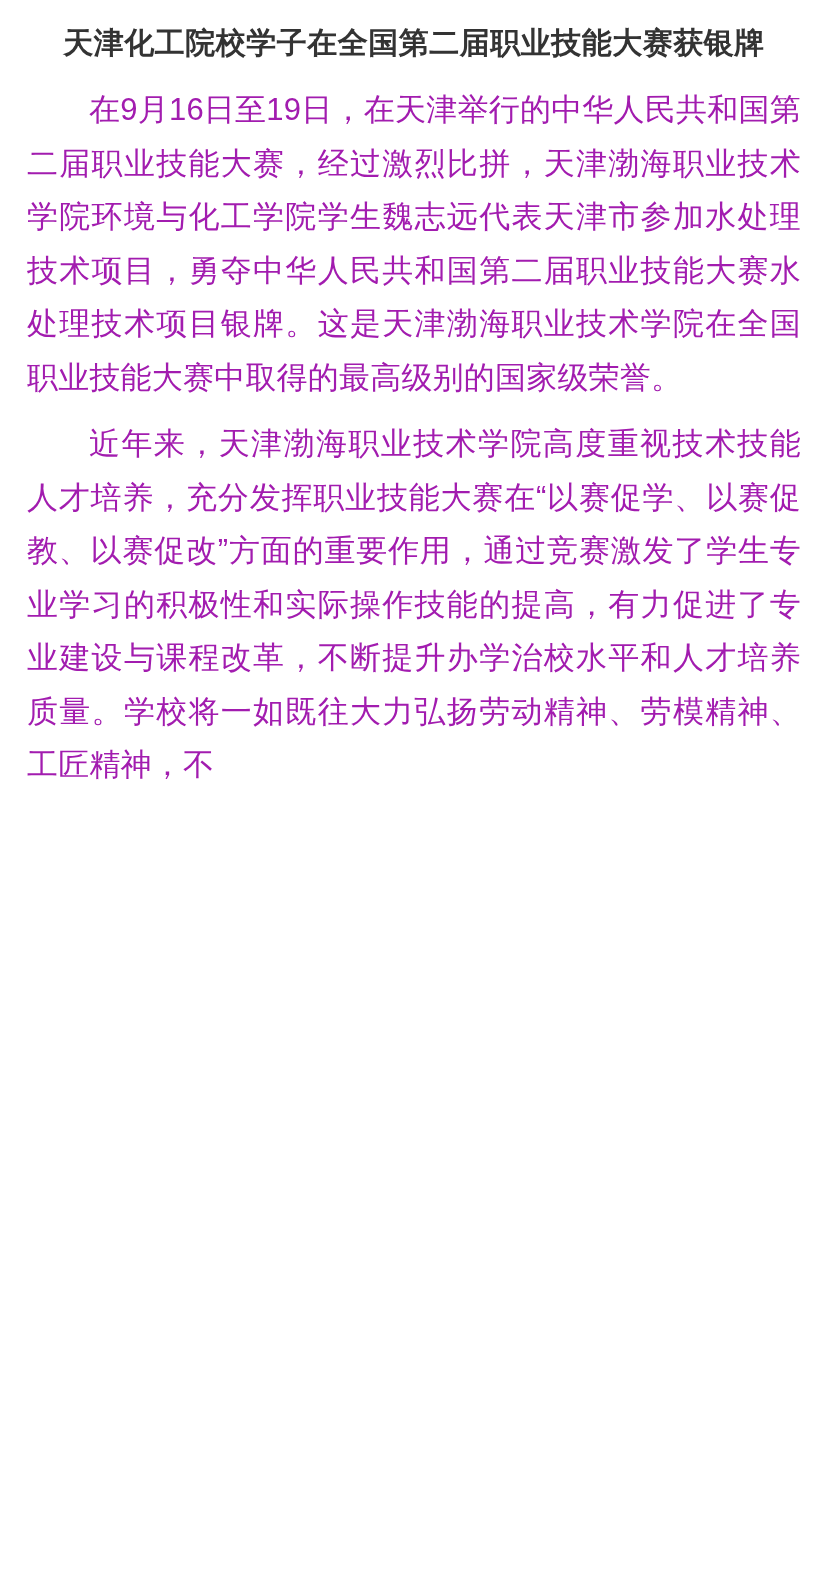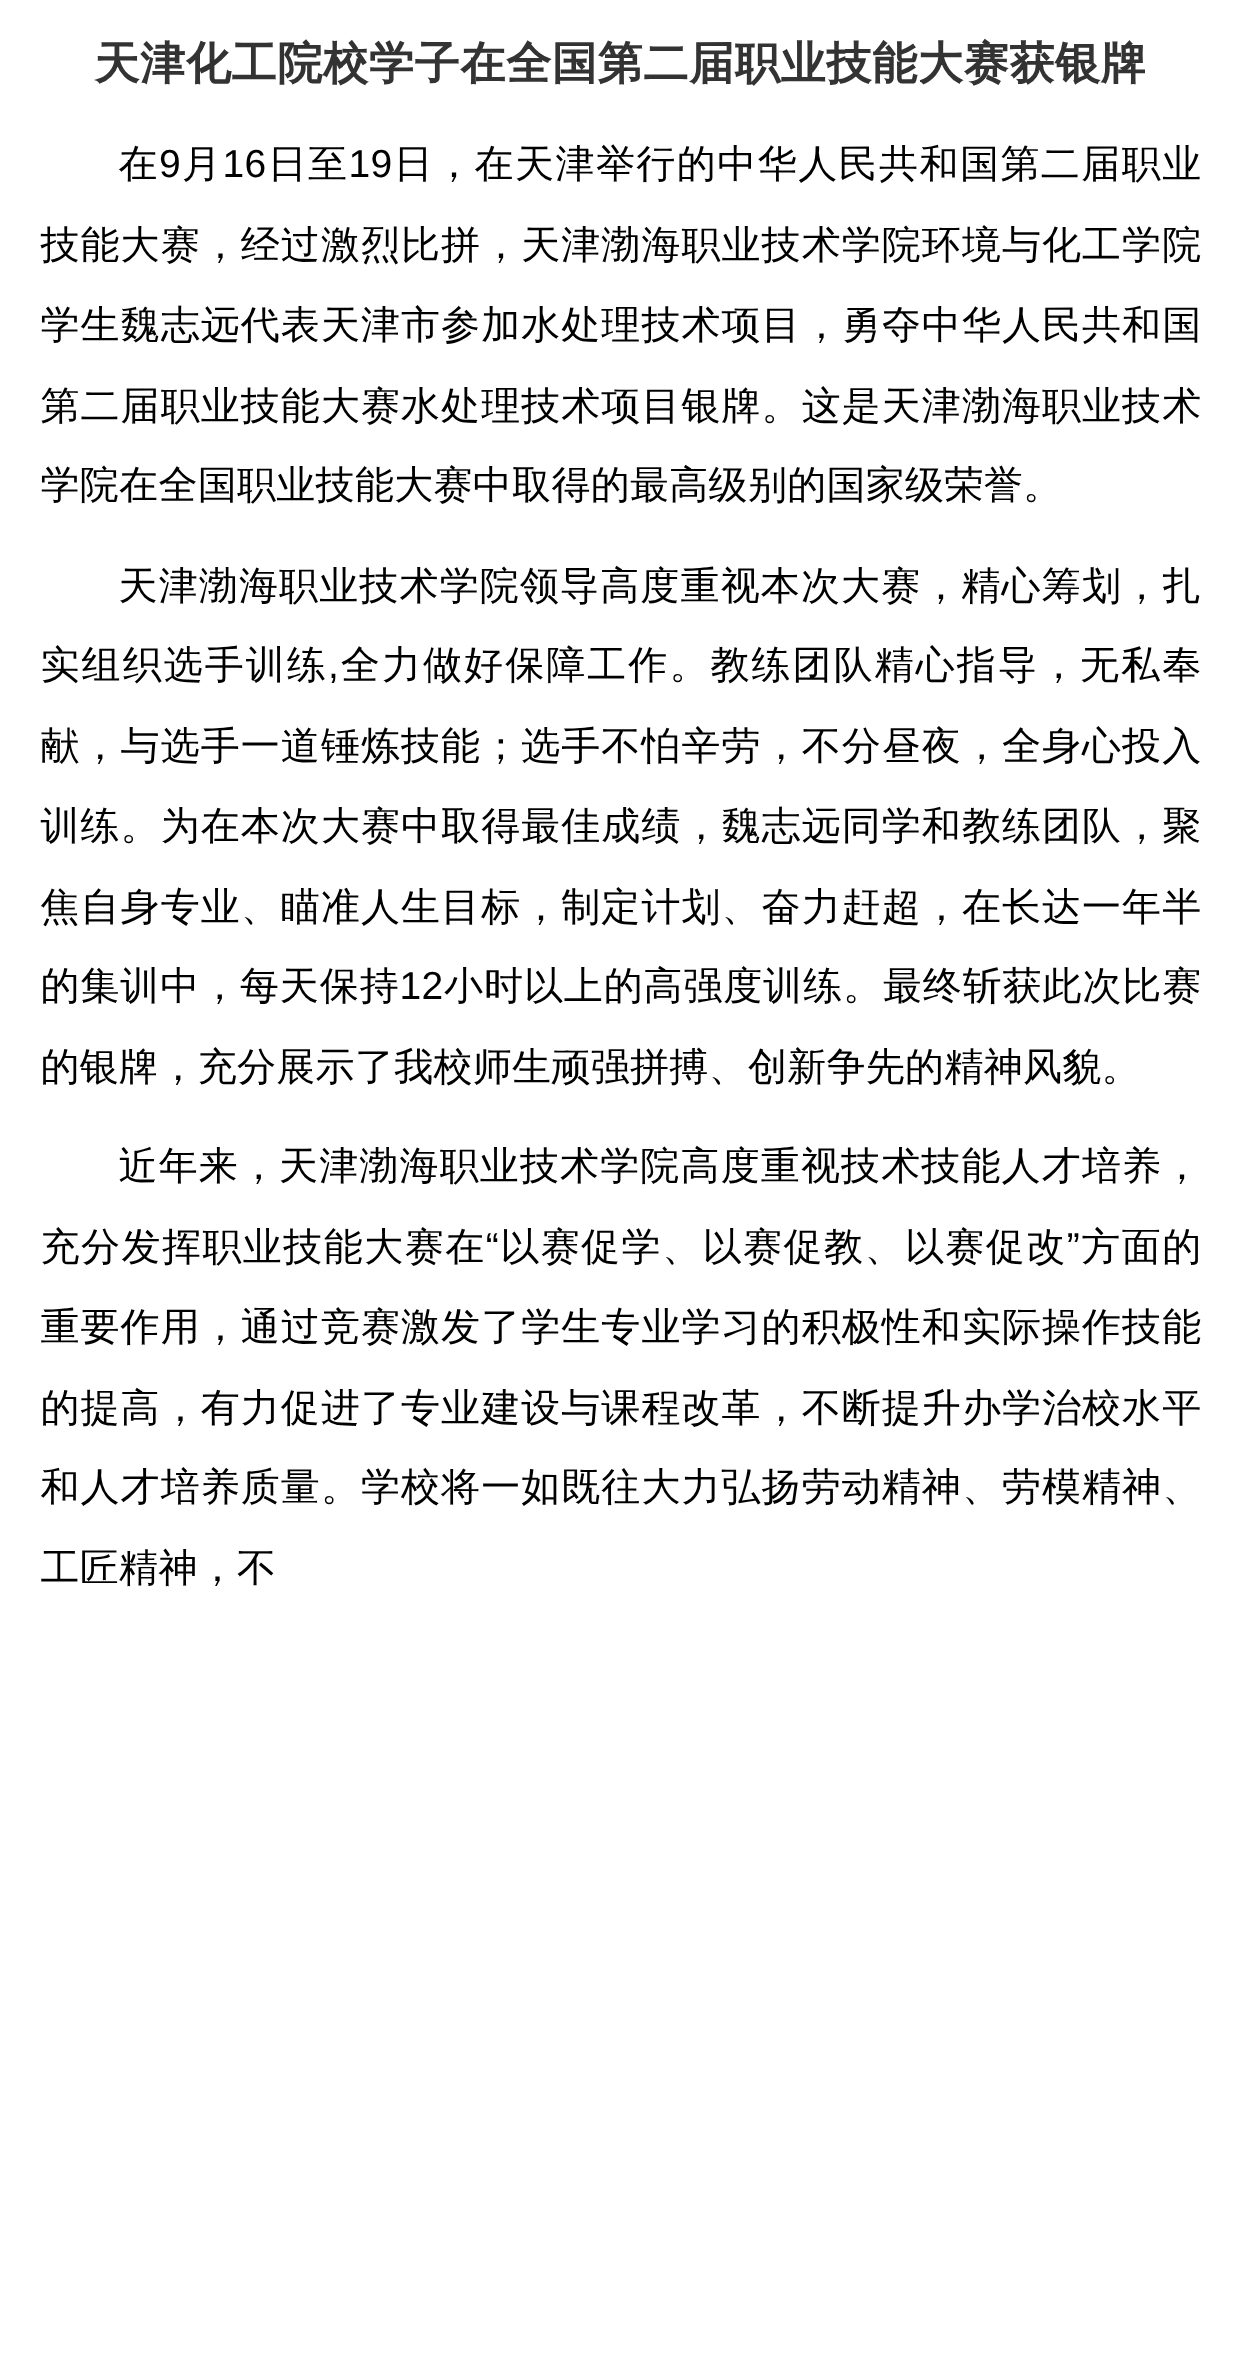--- a/index.html
+++ b/index.html
@@ -21,34 +21,33 @@
     margin: 0 0 4px 0;
     font-size: 30px;
     font-weight: 700;
     line-height: 54px;
     text-align: center;
     color: #333333;
     letter-spacing: 0.5px;
   }
   .article-paragraph {
     margin: 13px 0 0 0;
-    font-size: 26px;
+    font-size: 31px;
     line-height: 53.5px;
     text-align: justify;
     text-indent: 2em;
-    color: #000000;
+    color: #a21caf;
     letter-spacing: 0.2px;
     word-break: break-all;
   }
 </style>
 </head>
 <body>
 
 <div class="page">
   <h1 class="article-title">天津化工院校学子在全国第二届职业技能大赛获银牌</h1>
 
   <p class="article-paragraph">在9月16日至19日，在天津举行的中华人民共和国第二届职业技能大赛，经过激烈比拼，天津渤海职业技术学院环境与化工学院学生魏志远代表天津市参加水处理技术项目，勇夺中华人民共和国第二届职业技能大赛水处理技术项目银牌。这是天津渤海职业技术学院在全国职业技能大赛中取得的最高级别的国家级荣誉。</p>
 
-  <p class="article-paragraph">天津渤海职业技术学院领导高度重视本次大赛，精心筹划，扎实组织选手训练,全力做好保障工作。教练团队精心指导，无私奉献，与选手一道锤炼技能；选手不怕辛劳，不分昼夜，全身心投入训练。为在本次大赛中取得最佳成绩，魏志远同学和教练团队，聚焦自身专业、瞄准人生目标，制定计划、奋力赶超，在长达一年半的集训中，每天保持12小时以上的高强度训练。最终斩获此次比赛的银牌，充分展示了我校师生顽强拼搏、创新争先的精神风貌。</p>
 
 
   <p class="article-paragraph">近年来，天津渤海职业技术学院高度重视技术技能人才培养，充分发挥职业技能大赛在“以赛促学、以赛促教、以赛促改”方面的重要作用，通过竞赛激发了学生专业学习的积极性和实际操作技能的提高，有力促进了专业建设与课程改革，不断提升办学治校水平和人才培养质量。学校将一如既往大力弘扬劳动精神、劳模精神、工匠精神，不</p>
 </div>
 
 </body></html>

